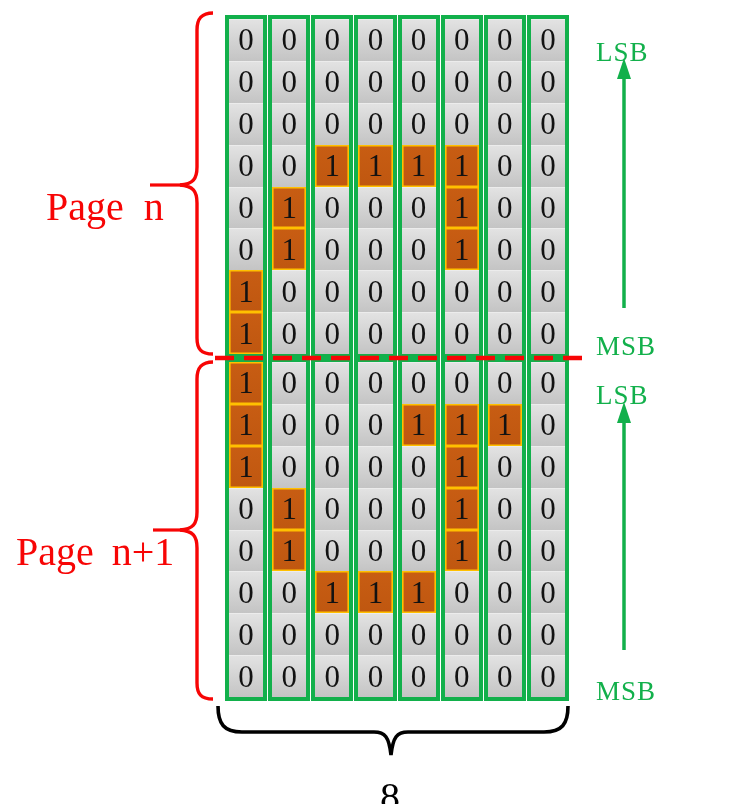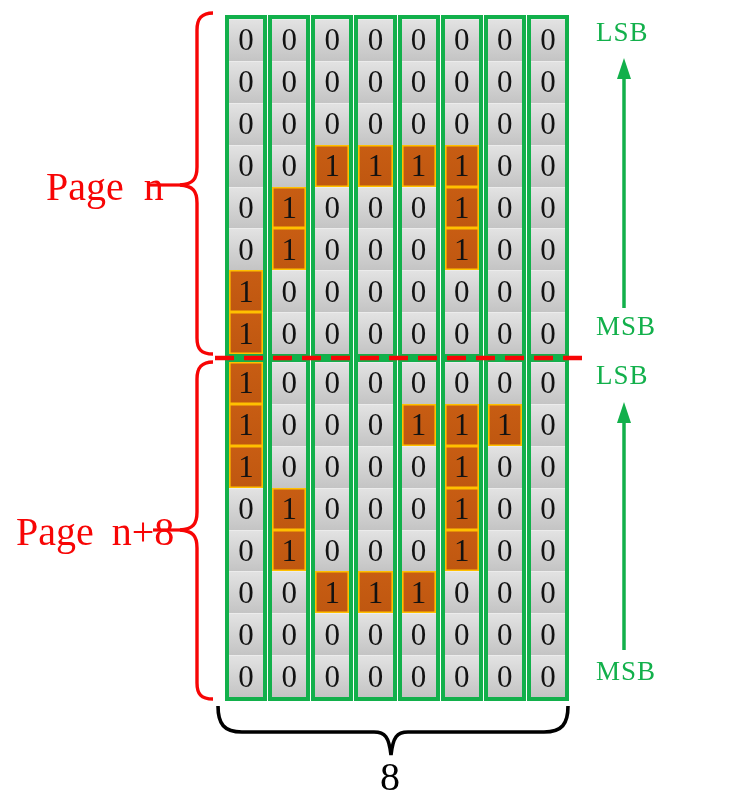--- a/index.html
+++ b/index.html
@@ -39,21 +39,21 @@
   .cell.hl{
     background:linear-gradient(180deg,#C85D13 0%,#BF5710 100%);
     box-shadow:inset 0 0 0 1.6px #FFC000;
   }
   
   .overlay{
     position:absolute;left:0;top:0;width:748px;height:804px;
     pointer-events:none;z-index:5;
   }
   
-  .lbl{position:absolute;white-space:nowrap;z-index:6;}
+  .lbl{position:absolute;white-space:nowrap;z-index:6;margin-top:20px;}
   .lbl.red{color:#F70505;font-size:40px;line-height:1;}
   .lbl.green{color:#12B04B;font-size:27px;line-height:1;letter-spacing:1px;}
   .lbl.black{color:#000000;font-size:40px;line-height:1;}
   .page-n-label{left:46px;top:167px;word-spacing:10px;}
   .page-n1-label{left:16px;top:512px;word-spacing:8px;}
   .lsb-top{left:596px;top:19px;}
   .msb-top{left:596px;top:313px;}
   .lsb-bottom{left:596px;top:362px;}
   .msb-bottom{left:596px;top:658px;}
   .count-8{left:355px;top:757px;width:70px;text-align:center;}
@@ -247,21 +247,21 @@
     <polygon points="624,58 617,79 631,79" fill="#12B04B"></polygon>
 
     <line x1="624" y1="650" x2="624" y2="418" stroke="#12B04B" stroke-width="3.5"></line>
     <polygon points="624,402 617,423 631,423" fill="#12B04B"></polygon>
 
     <path d="M218,706 C218,724 224,732 242,732 L374,732 C385,732 389,737 391,755
              C393,737 397,732 408,732 L544,732 C562,732 568,724 568,706" fill="none" stroke="#000000" stroke-width="3.6"></path>
   </svg>
 
   <div class="lbl red page-n-label">Page n</div>
-  <div class="lbl red page-n1-label">Page n+8</div>
+  <div class="lbl red page-n1-label">Page n+1</div>
 
   <div class="lbl green lsb-top">LSB</div>
   <div class="lbl green msb-top">MSB</div>
   <div class="lbl green lsb-bottom">LSB</div>
   <div class="lbl green msb-bottom">MSB</div>
 
   <div class="lbl black count-8">8</div>
 </div>
 
 </body></html>

